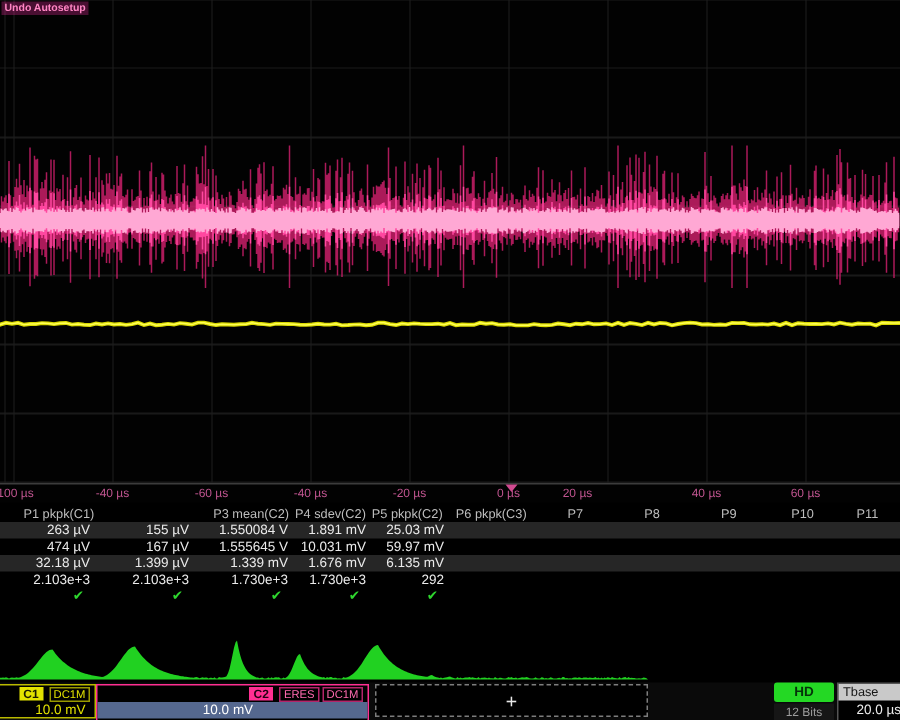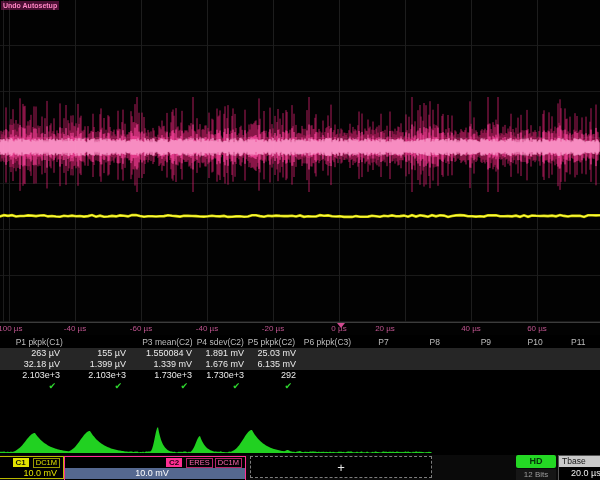--- a/index.html
+++ b/index.html
@@ -103,20 +103,27 @@
         <span class="mcell dimh" style="width: 48px;">P10</span>
         <span class="mcell dimh" style="width: 40px;">P11</span>
       </div>
       <div class="mrow stripe">
         <span class="mcell" style="width: 68px;">263 µV</span>
         <span class="mcell" style="width: 66px;">155 µV</span>
         <span class="mcell" style="width: 66px;">1.550084 V</span>
         <span class="mcell" style="width: 52px;">1.891 mV</span>
         <span class="mcell" style="width: 52px;">25.03 mV</span>
       </div>
+      <div class="mrow ">
+        <span class="mcell" style="width: 68px;">474 µV</span>
+        <span class="mcell" style="width: 66px;">167 µV</span>
+        <span class="mcell" style="width: 66px;">1.555645 V</span>
+        <span class="mcell" style="width: 52px;">10.031 mV</span>
+        <span class="mcell" style="width: 52px;">59.97 mV</span>
+      </div>
       <div class="mrow stripe">
         <span class="mcell" style="width: 68px;">32.18 µV</span>
         <span class="mcell" style="width: 66px;">1.399 µV</span>
         <span class="mcell" style="width: 66px;">1.339 mV</span>
         <span class="mcell" style="width: 52px;">1.676 mV</span>
         <span class="mcell" style="width: 52px;">6.135 mV</span>
       </div>
       <div class="mrow ">
         <span class="mcell" style="width: 68px;">2.103e+3</span>
         <span class="mcell" style="width: 66px;">2.103e+3</span>

